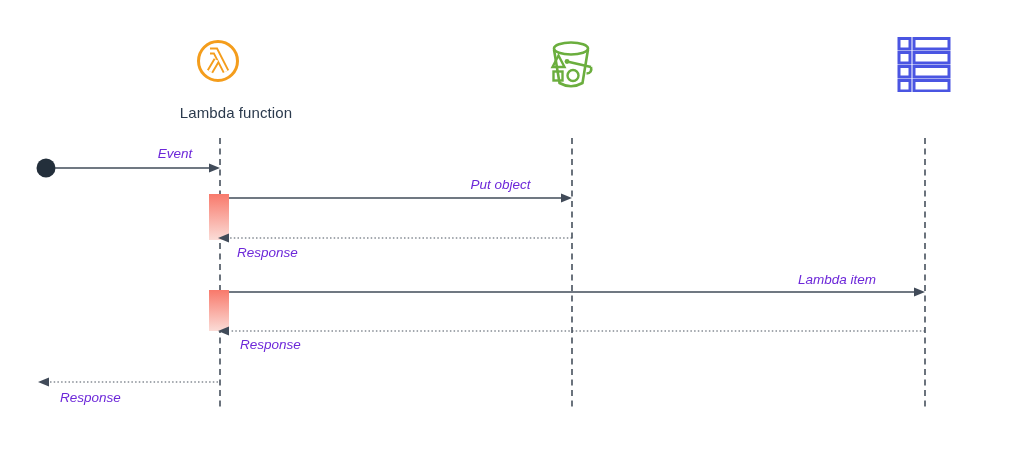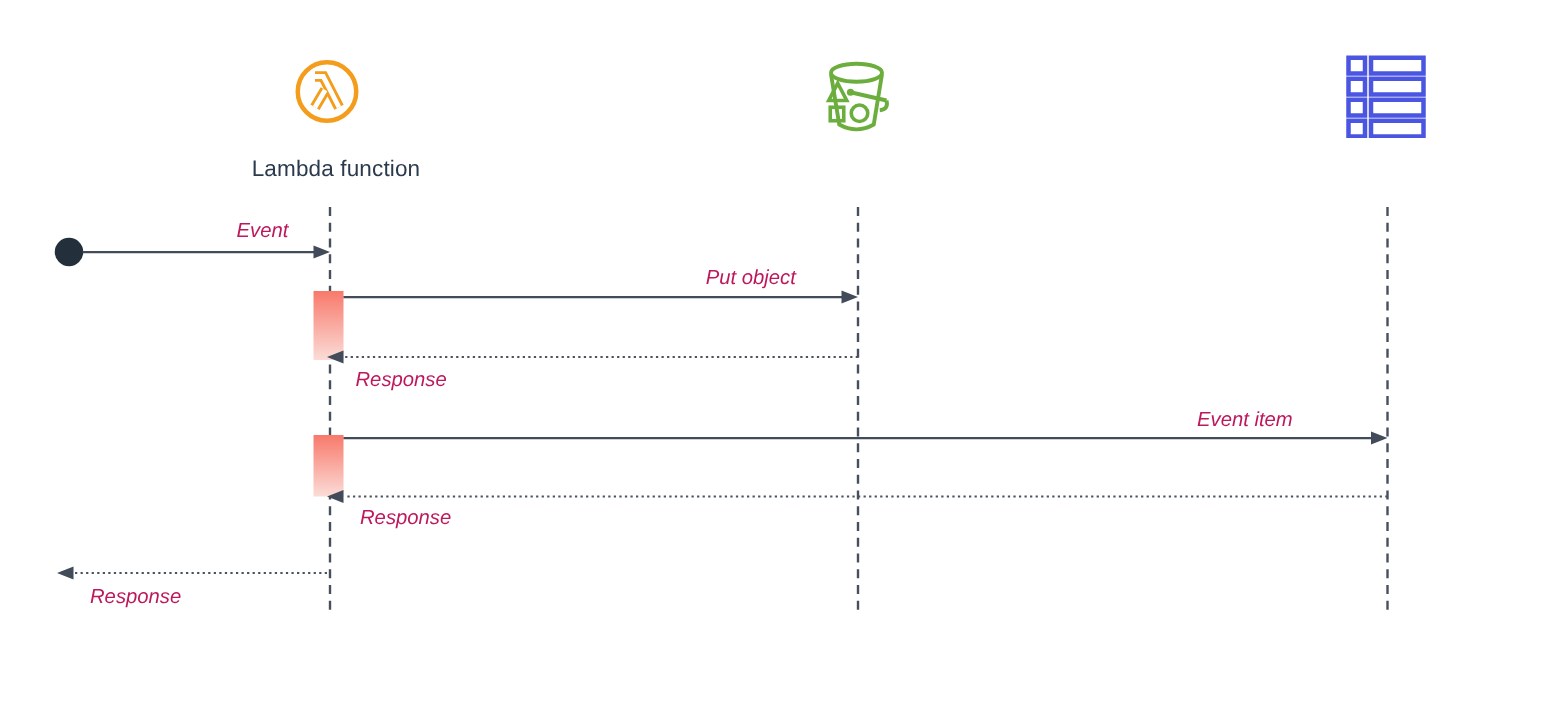--- a/index.html
+++ b/index.html
@@ -23,21 +23,21 @@
     top: 104px;
     text-align: center;
     font-size: 15px;
     color: #2B3A4D;
     letter-spacing: 0.1px;
   }
   .msg {
     position: absolute;
     font-style: italic;
     font-size: 13.5px;
-    color: #be185d;
+    color: #6d28d9;
     white-space: nowrap;
   }
   .msg.center { text-align: center; }
   .msg.right  { text-align: right; }
 </style>
 </head>
 <body>
 
 <div class="canvas">
 
@@ -86,21 +86,21 @@
       <line x1="218" y1="382" x2="49" y2="382" stroke="#49525E" stroke-width="1.2" stroke-dasharray="1.5 2.2"></line>
       <polygon points="38,382 49,377.6 49,386.4" fill="#414B59"></polygon>
     </g>
   </svg>
 
   <svg class="actor-icon" style="left:196px; top:39px;" width="44" height="44" viewBox="0 0 44 44" xmlns="http://www.w3.org/2000/svg">
     <circle cx="22" cy="22" r="19.5" fill="none" stroke="#F49D1C" stroke-width="3"></circle>
     <path d="M14 12 L19.5 12 L30 32.5 M20.8 21 L14 32.5" fill="none" stroke="#F49D1C" stroke-width="7"></path>
     <path d="M14 12 L19.5 12 L30 32.5 M20.8 21 L14 32.5" fill="none" stroke="#FFFFFF" stroke-width="3.2"></path>
   </svg>
-  <div class="actor-label" style="left:124px;">Lambda function</div>
+  <div class="actor-label" style="left:136px;">Lambda function</div>
 
   <svg class="actor-icon" style="left:546px; top:40px;" width="50" height="52" viewBox="0 0 50 52" xmlns="http://www.w3.org/2000/svg">
     <g fill="none" stroke="#6BAE3E" stroke-width="2.6">
       <ellipse cx="25" cy="8.5" rx="17" ry="6"></ellipse>
       <path d="M8 9.5 L13.5 43 Q25 49.5 36.5 43 L42 9.5"></path>
       <path d="M12.5 15.5 L18.5 27 L6.5 27 Z" stroke-width="2.4"></path>
       <rect x="7.5" y="31.5" width="9" height="9" stroke-width="2.4"></rect>
       <circle cx="27" cy="35.5" r="5.5" stroke-width="2.4"></circle>
       <path d="M21 21.5 L45 27"></path>
       <path d="M45 27 Q46.5 33 40.5 33.5"></path>
@@ -117,17 +117,17 @@
       <rect x="2" y="30.5" width="11" height="10.5"></rect>
       <rect x="17" y="30.5" width="35" height="10.5"></rect>
       <rect x="2" y="44.5" width="11" height="10.5"></rect>
       <rect x="17" y="44.5" width="35" height="10.5"></rect>
     </g>
   </svg>
 
   <div class="msg center" style="left:150px; top:146px; width:50px;">Event</div>
   <div class="msg right" style="left:448px; top:177px; width:105px;text-align:center;">Put object</div>
   <div class="msg" style="left:237px; top:245px;">Response</div>
-  <div class="msg right" style="left:798px; top:272px;">Event item</div>
+  <div class="msg right" style="left:798px; top:272px;">Lambda item</div>
   <div class="msg" style="left:240px; top:337px;">Response</div>
   <div class="msg" style="left:60px; top:390px;">Response</div>
 
 </div>
 
 </body></html>

